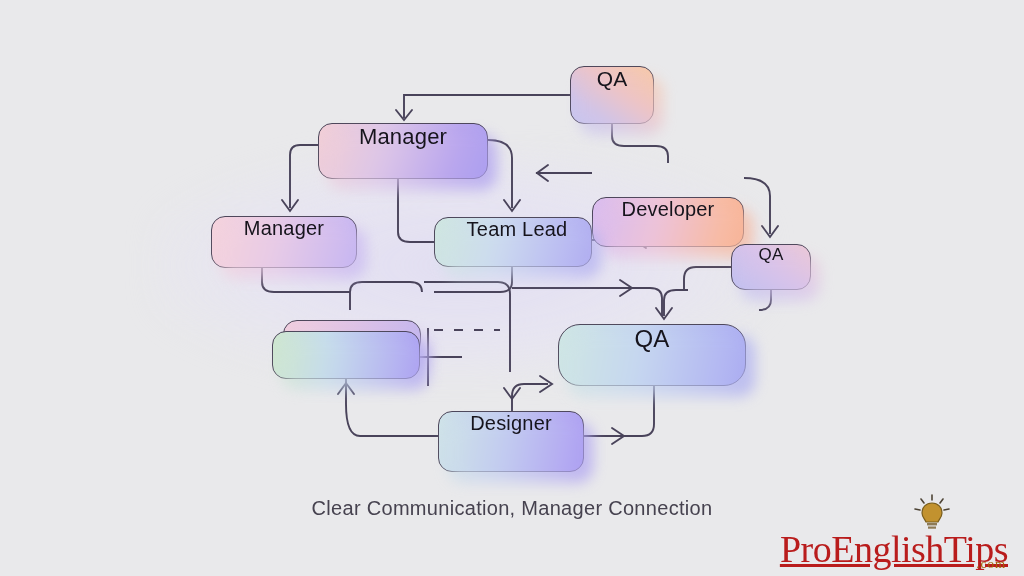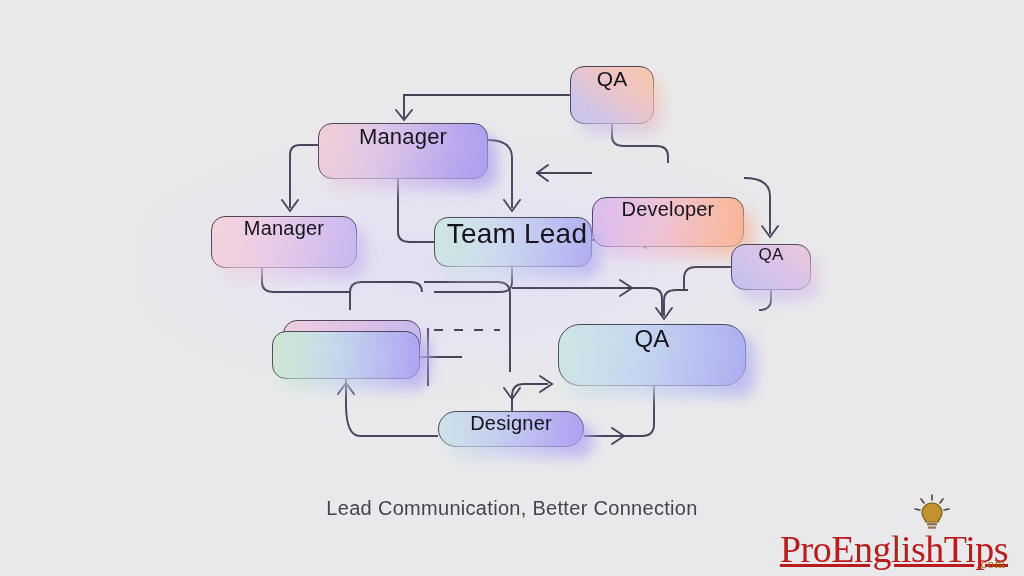--- a/index.html
+++ b/index.html
@@ -142,21 +142,21 @@
   <div class="node" style="left:592px;top:163px;width:152px;height:50px;font-size:20px;
               background:linear-gradient(105deg,#d9bdf0 0%,#eec3d8 40%,#f8bba3 80%,#f7b295 100%);margin-top:34px;">
     <span>Developer</span>
   </div>
 
   <div class="node" style="left:211px;top:216px;width:146px;height:52px;font-size:20px;
               background:linear-gradient(105deg,#f5d3dc 0%,#e8cbe7 40%,#cdbaf0 85%,#c2b4f2 100%);">
     <span>Manager</span>
   </div>
 
-  <div class="node" style="left:434px;top:217px;width:158px;height:50px;font-size:28px;
+  <div class="node" style="left:434px;top:217px;width:158px;height:50px;font-size:20px;
               background:linear-gradient(105deg,#cfe6e0 0%,#cddcef 35%,#b9b9f2 80%,#aeaaf0 100%);padding-left:8px;">
     <span>Team Lead</span>
   </div>
 
   <div class="node" style="left:731px;top:244px;width:80px;height:46px;font-size:17px;
               background:linear-gradient(215deg,#ecc8d6 0%,#d9c3ea 45%,#bfc0f0 100%);">
     <span>QA</span>
   </div>
 
   <div class="node" style="left:283px;top:320px;width:138px;height:36px;font-size:16px;z-index:2;
@@ -167,26 +167,26 @@
   <div class="node" style="left:272px;top:331px;width:148px;height:48px;font-size:16px;z-index:4;
               background:linear-gradient(100deg,#cfe7cf 0%,#c6dcec 35%,#b6b4f1 78%,#ab9ef2 100%);">
     <span></span>
   </div>
 
   <div class="node" style="left:558px;top:324px;width:188px;height:62px;font-size:24px;border-radius:22px;
               background:linear-gradient(100deg,#cfe6e4 0%,#c6d7f0 40%,#b2b6f2 85%,#a9a9f1 100%);">
     <span>QA</span>
   </div>
 
-  <div class="node" style="left:438px;top:411px;width:146px;height:36px;font-size:20px;
-              background:linear-gradient(100deg,#cfe3e8 0%,#c3cdf0 40%,#b3a8f2 85%,#aa9df2 100%);border-radius:18px;">
+  <div class="node" style="left:438px;top:411px;width:146px;height:61px;font-size:20px;
+              background:linear-gradient(100deg,#cfe3e8 0%,#c3cdf0 40%,#b3a8f2 85%,#aa9df2 100%);">
     <span>Designer</span>
   </div>
 
-  <div class="caption">Lead Communication, Better Connection</div>
+  <div class="caption">Clear Communication, Manager Connection</div>
 
   <div class="logo">
     <svg class="bulb" viewBox="0 0 40 40">
       <g stroke="#4d4335" stroke-width="1.6" stroke-linecap="round">
         <line x1="20" y1="1" x2="20" y2="6"></line>
         <line x1="9" y1="5" x2="12" y2="9"></line>
         <line x1="31" y1="5" x2="28" y2="9"></line>
         <line x1="3" y1="15" x2="8" y2="16"></line>
         <line x1="37" y1="15" x2="32" y2="16"></line>
       </g>

